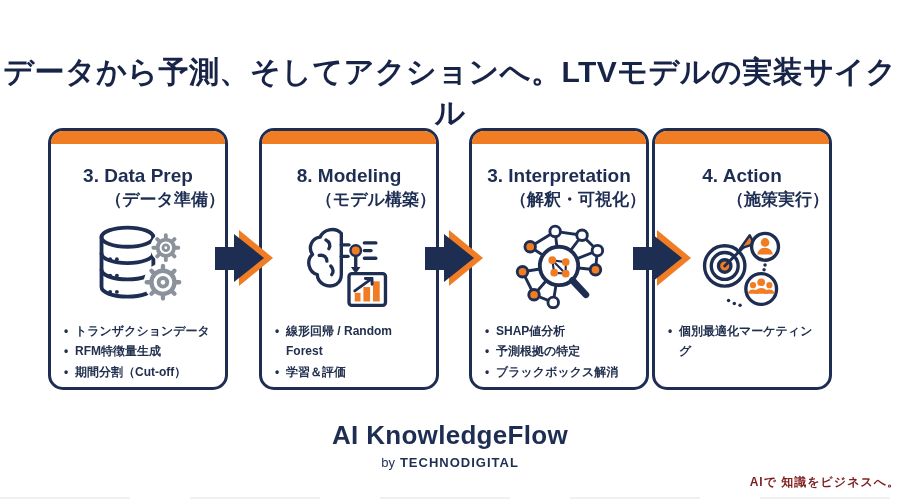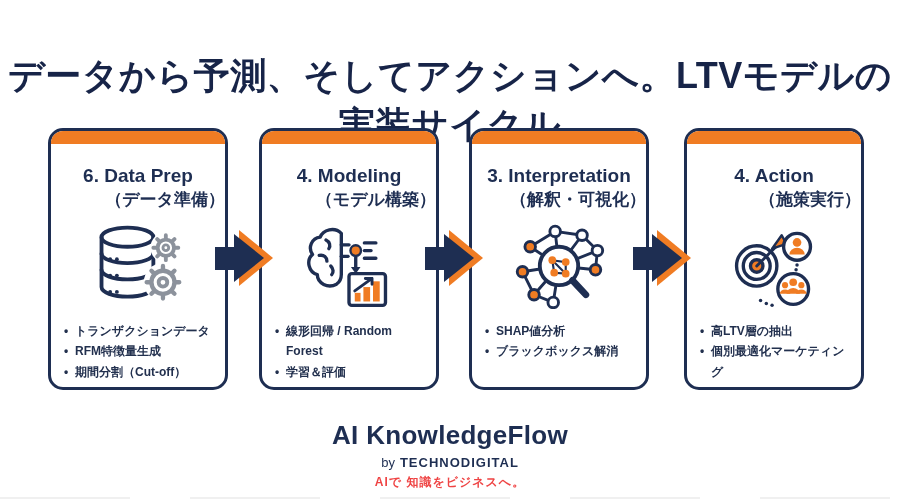--- a/index.html
+++ b/index.html
@@ -4,21 +4,21 @@
 <style>
   * { margin:0; padding:0; box-sizing:border-box; }
   html,body { background:#fff; }
   body { font-family:"Liberation Sans","DejaVu Sans",sans-serif; }
   .stage {
     position:relative; width:900px; height:502px; background:#ffffff;
     overflow:hidden; margin:0 auto;
   }
   .main-title {
     position:absolute; top:52px; left:0; width:100%;
-    text-align:center; font-size:36px; font-weight:800;
+    text-align:center; font-size:30px; font-weight:800;
     color:#172448; letter-spacing:0.5px;
   }
   
   .card {
     position:absolute; top:128px; width:180px; height:262px;
     background:#fff; border:3px solid #1e2e52; border-radius:15px;
     overflow:hidden;
   }
   .card-topbar { width:100%; height:13px; background:#f07c23; }
   .card-title {
@@ -49,36 +49,36 @@
   .arrow .head-navy {
     position:absolute; left:19px; top:4px; width:30px; height:48px; background:#1e2e52;
     clip-path:polygon(0 0,100% 50%,0 100%);
   }
   
   .footer { position:absolute; top:420px; left:0; width:100%; text-align:center; }
   .footer-brand { font-size:26px; font-weight:800; color:#1e2e52; letter-spacing:0.3px; }
   .footer-byline { margin-top:4px; font-size:13px; color:#1e2e52; }
   .footer-byline .by { font-weight:500; margin-right:5px; }
   .footer-byline .company { font-weight:800; letter-spacing:1px; }
-  .footer-tagline { margin-top:4px; font-size:12px; font-weight:600; color:#ef4444; letter-spacing:1px; }
+  .footer-tagline { margin-top:4px; font-size:12px; font-weight:600; color:#7f1d1d; letter-spacing:1px;text-align:right; }
   .bottom-dashes {
     position:absolute; left:0; top:497px; width:100%; height:2px;
     background:repeating-linear-gradient(90deg,#f0f0f0 0 130px,transparent 130px 190px);
   }
 </style>
 </head>
 <body>
 
 <div class="stage">
 
   <div class="main-title">データから予測、そしてアクションへ。LTVモデルの実装サイクル</div>
 
   <div class="card" style="left:48px">
     <div class="card-topbar"></div>
-    <div class="card-title">6. Data Prep</div>
+    <div class="card-title">3. Data Prep</div>
     <div class="card-subtitle">（データ準備）</div>
     <div class="card-icon">
       <svg viewBox="0 0 100 90">
         <g stroke="#1e2e52" stroke-width="4" fill="none" stroke-linecap="round">
           <path d="M12 16 v52 a27 10 0 0 0 54 0 v-52"></path>
           <ellipse cx="39" cy="16" rx="27" ry="10"></ellipse>
           <path d="M12 33 a27 10 0 0 0 54 0"></path>
           <path d="M12 50 a27 10 0 0 0 54 0"></path>
         </g>
         <g fill="#1e2e52">
@@ -111,21 +111,21 @@
   </div>
 
   <div class="arrow" style="left:215px">
     <div class="shaft"></div>
       <div class="head-orange"></div>
       <div class="head-navy"></div>
   </div>
 
   <div class="card" style="left:259px">
     <div class="card-topbar"></div>
-    <div class="card-title">4. Modeling</div>
+    <div class="card-title">8. Modeling</div>
     <div class="card-subtitle">（モデル構築）</div>
     <div class="card-icon">
       <svg viewBox="0 0 100 90">
         <g stroke="#1e2e52" stroke-width="3.5" fill="none" stroke-linecap="round" stroke-linejoin="round">
           <path d="M42 12 C35 5 23 8 20 16 C11 17 7 27 12 34 C5 40 8 53 17 55 C17 64 28 70 37 65 C40 63 42 59 42 55 Z"></path>
           <path d="M26 19 C30 21 31 25 29 28"></path>
           <path d="M19 35 C24 34 27 37 27 41"></path>
           <path d="M31 46 C34 49 34 53 32 55"></path>
           <path d="M42 24 H50"></path>
           <path d="M42 36 H49"></path>
@@ -180,31 +180,32 @@
           <circle cx="88" cy="50" r="5.5" fill="#f07c23"></circle>
           <circle cx="46" cy="10" r="5.5" fill="#fff"></circle>
           <circle cx="74" cy="14" r="5.5" fill="#fff"></circle>
           <circle cx="90" cy="30" r="5.5" fill="#fff"></circle>
           <circle cx="44" cy="84" r="5.5" fill="#fff"></circle>
         </g>
       </svg>
     </div>
     <ul class="bullets">
       <li>SHAP値分析</li>
+      <li>予測根拠の特定</li>
       <li>ブラックボックス解消</li>
     </ul>
   </div>
 
   <div class="arrow" style="left:633px">
     <div class="shaft"></div>
       <div class="head-orange"></div>
       <div class="head-navy"></div>
   </div>
 
-  <div class="card" style="left:684px">
+  <div class="card" style="left:652px">
     <div class="card-topbar"></div>
     <div class="card-title">4. Action</div>
     <div class="card-subtitle">（施策実行）</div>
     <div class="card-icon">
       <svg viewBox="0 0 100 90">
         <g stroke="#1e2e52" stroke-width="3.5" fill="#fff">
           <circle cx="32" cy="46" r="21"></circle>
           <circle cx="32" cy="46" r="14"></circle>
           <circle cx="32" cy="46" r="6.5" fill="#f07c23"></circle>
         </g>
@@ -223,21 +224,20 @@
         <g fill="#1e2e52">
           <circle cx="36" cy="82" r="1.8"></circle>
             <circle cx="42" cy="85" r="1.8"></circle>
             <circle cx="48" cy="87" r="1.8"></circle>
           <circle cx="74" cy="45" r="1.8"></circle>
             <circle cx="73" cy="50" r="1.8"></circle>
         </g>
       </svg>
     </div>
     <ul class="bullets">
-      <li>高LTV層の抽出</li>
       <li>個別最適化マーケティング</li>
     </ul>
   </div>
 
   <div class="footer">
     <div class="footer-brand">AI KnowledgeFlow</div>
     <div class="footer-byline">
       <span class="by">by</span><span class="company">TECHNODIGITAL</span>
     </div>
     <div class="footer-tagline">AIで 知識をビジネスへ。</div>

